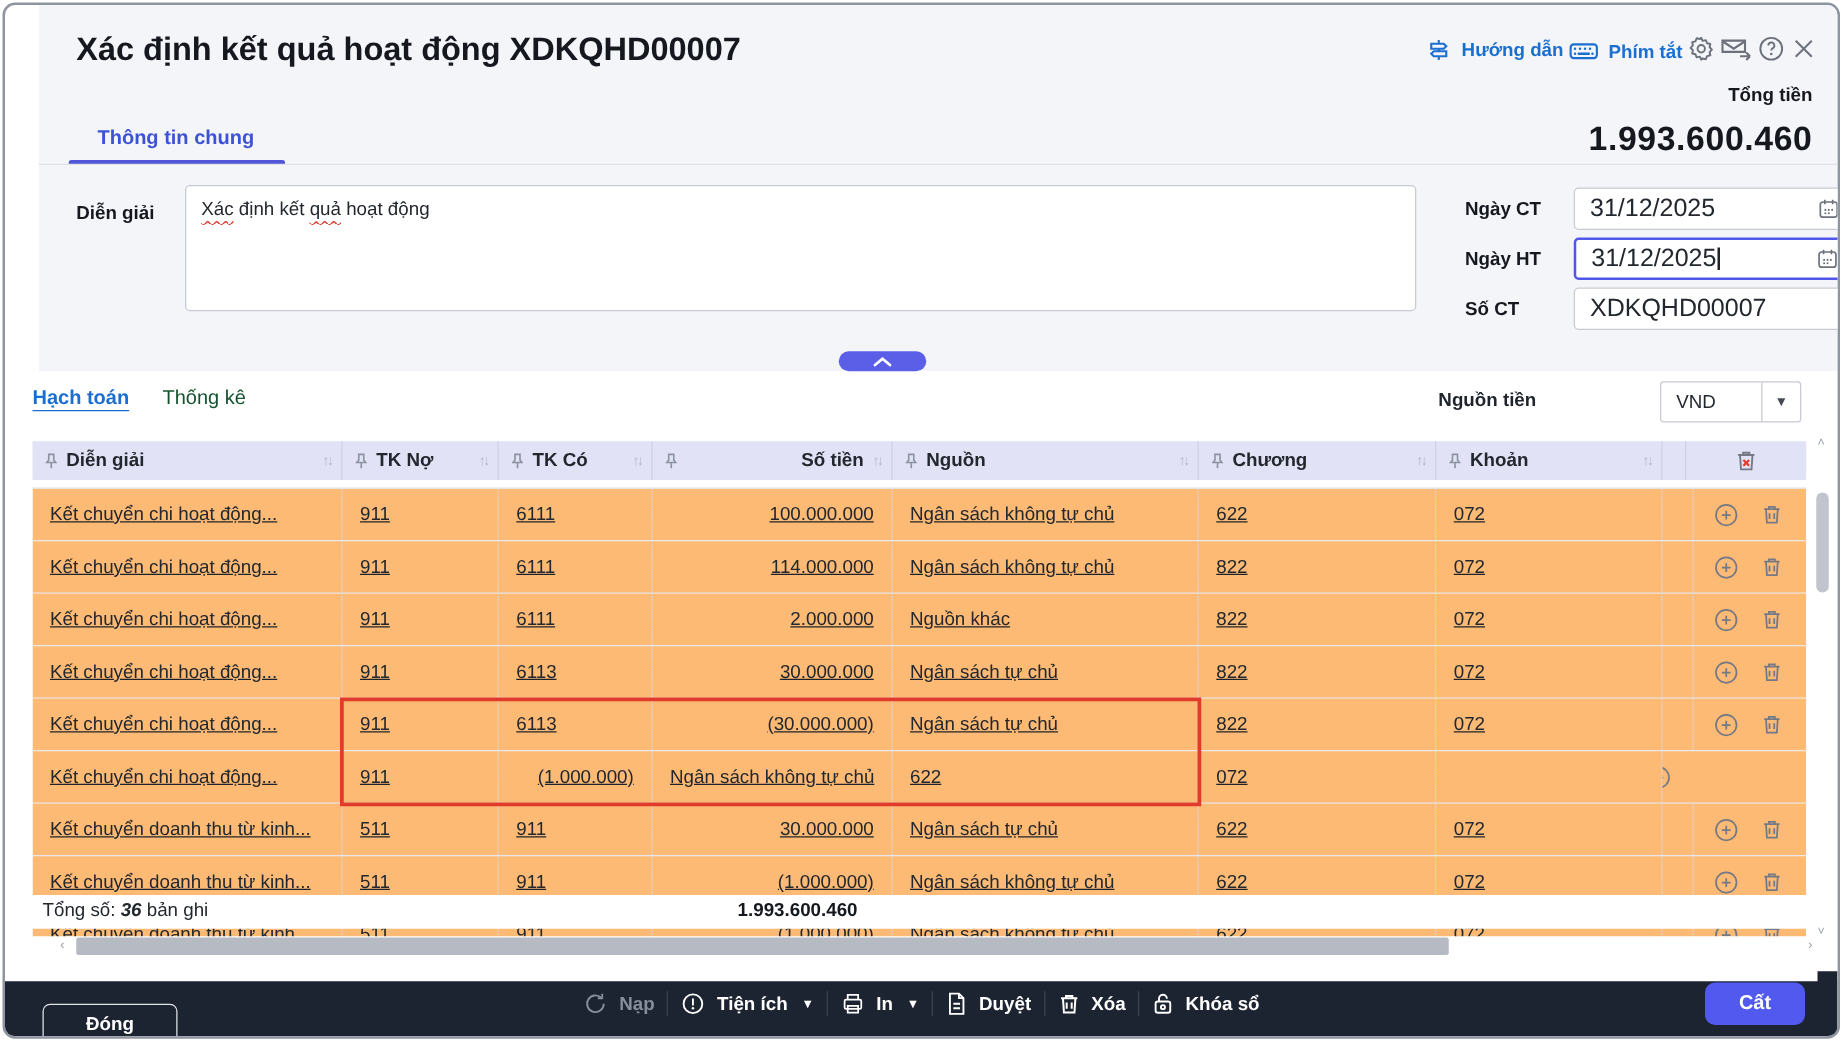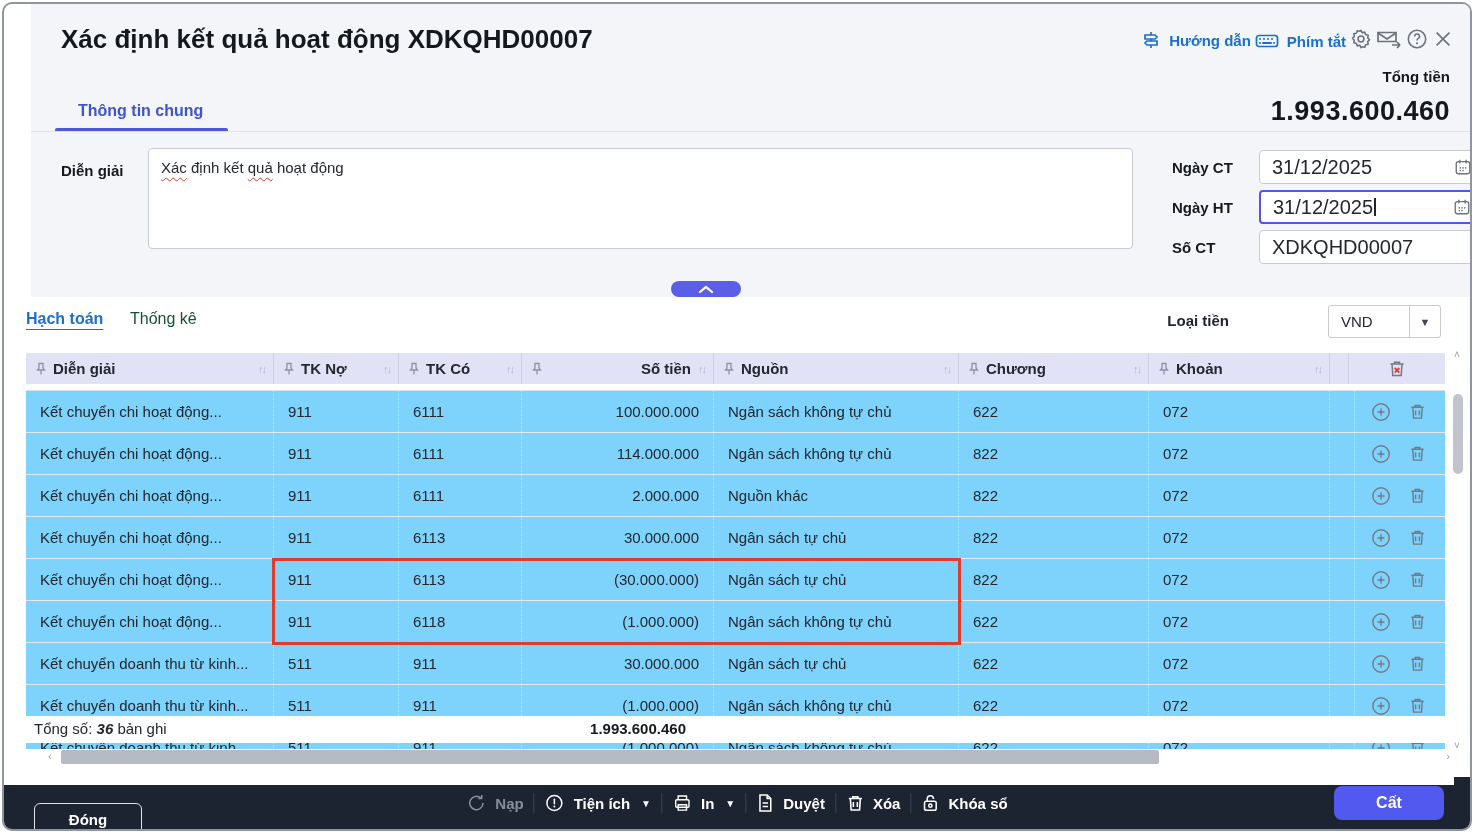--- a/index.html
+++ b/index.html
@@ -46,21 +46,21 @@
   .table { position:absolute; left:22px; top:56px; width:1419px; }
   .grid-row { display:grid; grid-template-columns:248px 125px 123px 192px 245px 190px 181px 17px 1fr; }
   .thead { background:#e1e2f6; height:31px; border-radius:1px; }
   .th { display:flex; align-items:center; gap:7px; padding:0 8px 0 10px; font-size:15px; font-weight:bold; color:#23272e; border-right:1px solid #cdcfe6; overflow:hidden; }
   .th:last-child { border-right:none; justify-content:center; }
   .th .sort { margin-left:auto; font-size:11px; color:#b3b6c4; letter-spacing:-2px; }
   .th.num .label { margin-left:auto; }
   .th.num .sort { margin-left:0; }
   .pin { color:#8d92a0; flex:0 0 auto; }
   .tbody { position:relative; margin-top:6px; border-top:1px solid #dcdee6; height:386px; overflow:hidden; }
-  .trow { height:42px; border-bottom:1px solid #e7e8ef; background:#7dd3fc; }
+  .trow { height:42px; border-bottom:1px solid #e7e8ef; background:#fdba74;text-decoration:underline; }
   .td { display:flex; align-items:center; padding:0 10px 0 14px; font-size:15px; color:#23272e; border-right:1px dotted #d8dae4; overflow:hidden; white-space:nowrap; }
   .td.num { justify-content:flex-end; padding-right:14px; }
   .td.act { border-right:none; justify-content:center; gap:18px; color:#747985; }
   .td.act .aicon { display:flex; cursor:pointer; }
   .highlight-box { position:absolute; left:246px; top:167px; width:689px; height:87px; border:3px solid #e23b2c; pointer-events:none; z-index:4; }
 
   .tfoot { position:absolute; left:0px; top:419px; right:18px; height:27px; background:#fff; z-index:6; }
   .tfoot .count { position:absolute; left:30px; top:4px; font-size:15px; color:#23272e; }
   .tfoot .count b { font-weight:bold;font-style:italic; }
   .tfoot .sum { position:absolute; left:22px; top:4px; width:674px; text-align:right; padding-right:14px; font-size:15px; font-weight:bold; color:#15191f; }
@@ -78,21 +78,21 @@
   .vscroll .vthumb { position:absolute; top:41px; left:0; width:10px; height:80px; background:#c1c4cc; border-radius:5px; cursor:grab; }
 
   
   .bottombar { position:absolute; bottom:0; left:0; right:0; height:52px; background:#1d2431; display:flex; align-items:center; }
   .btn-dong { position:absolute; left:30px; width:108px; height:34px; border:1px solid #dfe2e8; border-radius:6px; background:transparent; color:#fff; font-size:15px; font-weight:bold; display:flex; align-items:center; justify-content:center; cursor:pointer;margin-top:33px; }
   .bar-center { position:absolute; left:50%; transform:translateX(-50%); display:flex; align-items:center; gap:10px; }
   .bar-item { display:flex; align-items:center; gap:9px; color:#fff; font-size:15px; font-weight:bold; cursor:pointer; white-space:nowrap; }
   .bar-item.disabled { color:#868d9b; }
   .bar-item .dd { font-size:10px; margin-left:2px; }
   .bar-sep { width:1px; height:20px; background:#3b4252; }
-  .btn-cat { position:absolute; right:26px; width:110px; height:34px; background:#5159ee; border:none; border-radius:8px; color:#fff; font-size:16px; font-weight:bold; display:flex; align-items:center; justify-content:center; cursor:pointer;margin-left:48px; }
+  .btn-cat { position:absolute; right:26px; width:80px; height:34px; background:#5159ee; border:none; border-radius:8px; color:#fff; font-size:16px; font-weight:bold; display:flex; align-items:center; justify-content:center; cursor:pointer;margin-left:48px; }
 
   svg { display:block; }
 </style>
 </head>
 <body>
 
 <div class="window">
 
   <div class="top">
     <div class="page-title">Xác định kết quả hoạt động XDKQHD00007</div>
@@ -193,21 +193,21 @@
       <svg width="16" height="9" viewBox="0 0 16 9" fill="none" stroke="#fff" stroke-width="2.2" stroke-linecap="round">
           <path d="M2 7l6-5 6 5"></path>
         </svg>
     </span>
   </div>
 
   <div class="mid">
     <div class="subtab active">Hạch toán</div>
     <div class="subtab inactive">Thống kê</div>
 
-    <div class="currency-label">Loại tiền</div>
+    <div class="currency-label">Nguồn tiền</div>
     <div class="currency-select">
       <span class="val">VND</span>
       <span class="divider"></span>
       <span class="arrow">▼</span>
     </div>
 
     <div class="table">
 
       <div class="grid-row thead">
         <div class="th">
@@ -420,21 +420,20 @@
                   <path d="M4 5l.8 11.5h8.4L14 5"></path>
                   <path d="M7 8.5v5M11 8.5v5"></path>
                 </svg>
               </span>
           </div>
         </div>
 
         <div class="grid-row trow">
           <div class="td">Kết chuyển chi hoạt động...</div>
           <div class="td">911</div>
-          <div class="td">6118</div>
           <div class="td num">(1.000.000)</div>
           <div class="td">Ngân sách không tự chủ</div>
           <div class="td">622</div>
           <div class="td">072</div>
           <div class="td"></div>
           <div class="td act">
             <span class="aicon">
                 <svg width="20" height="20" viewBox="0 0 20 20" fill="none" stroke="currentColor" stroke-width="1.4">
                   <circle cx="10" cy="10" r="8.2"></circle>
                   <path d="M10 6.5v7M6.5 10h7"></path>

